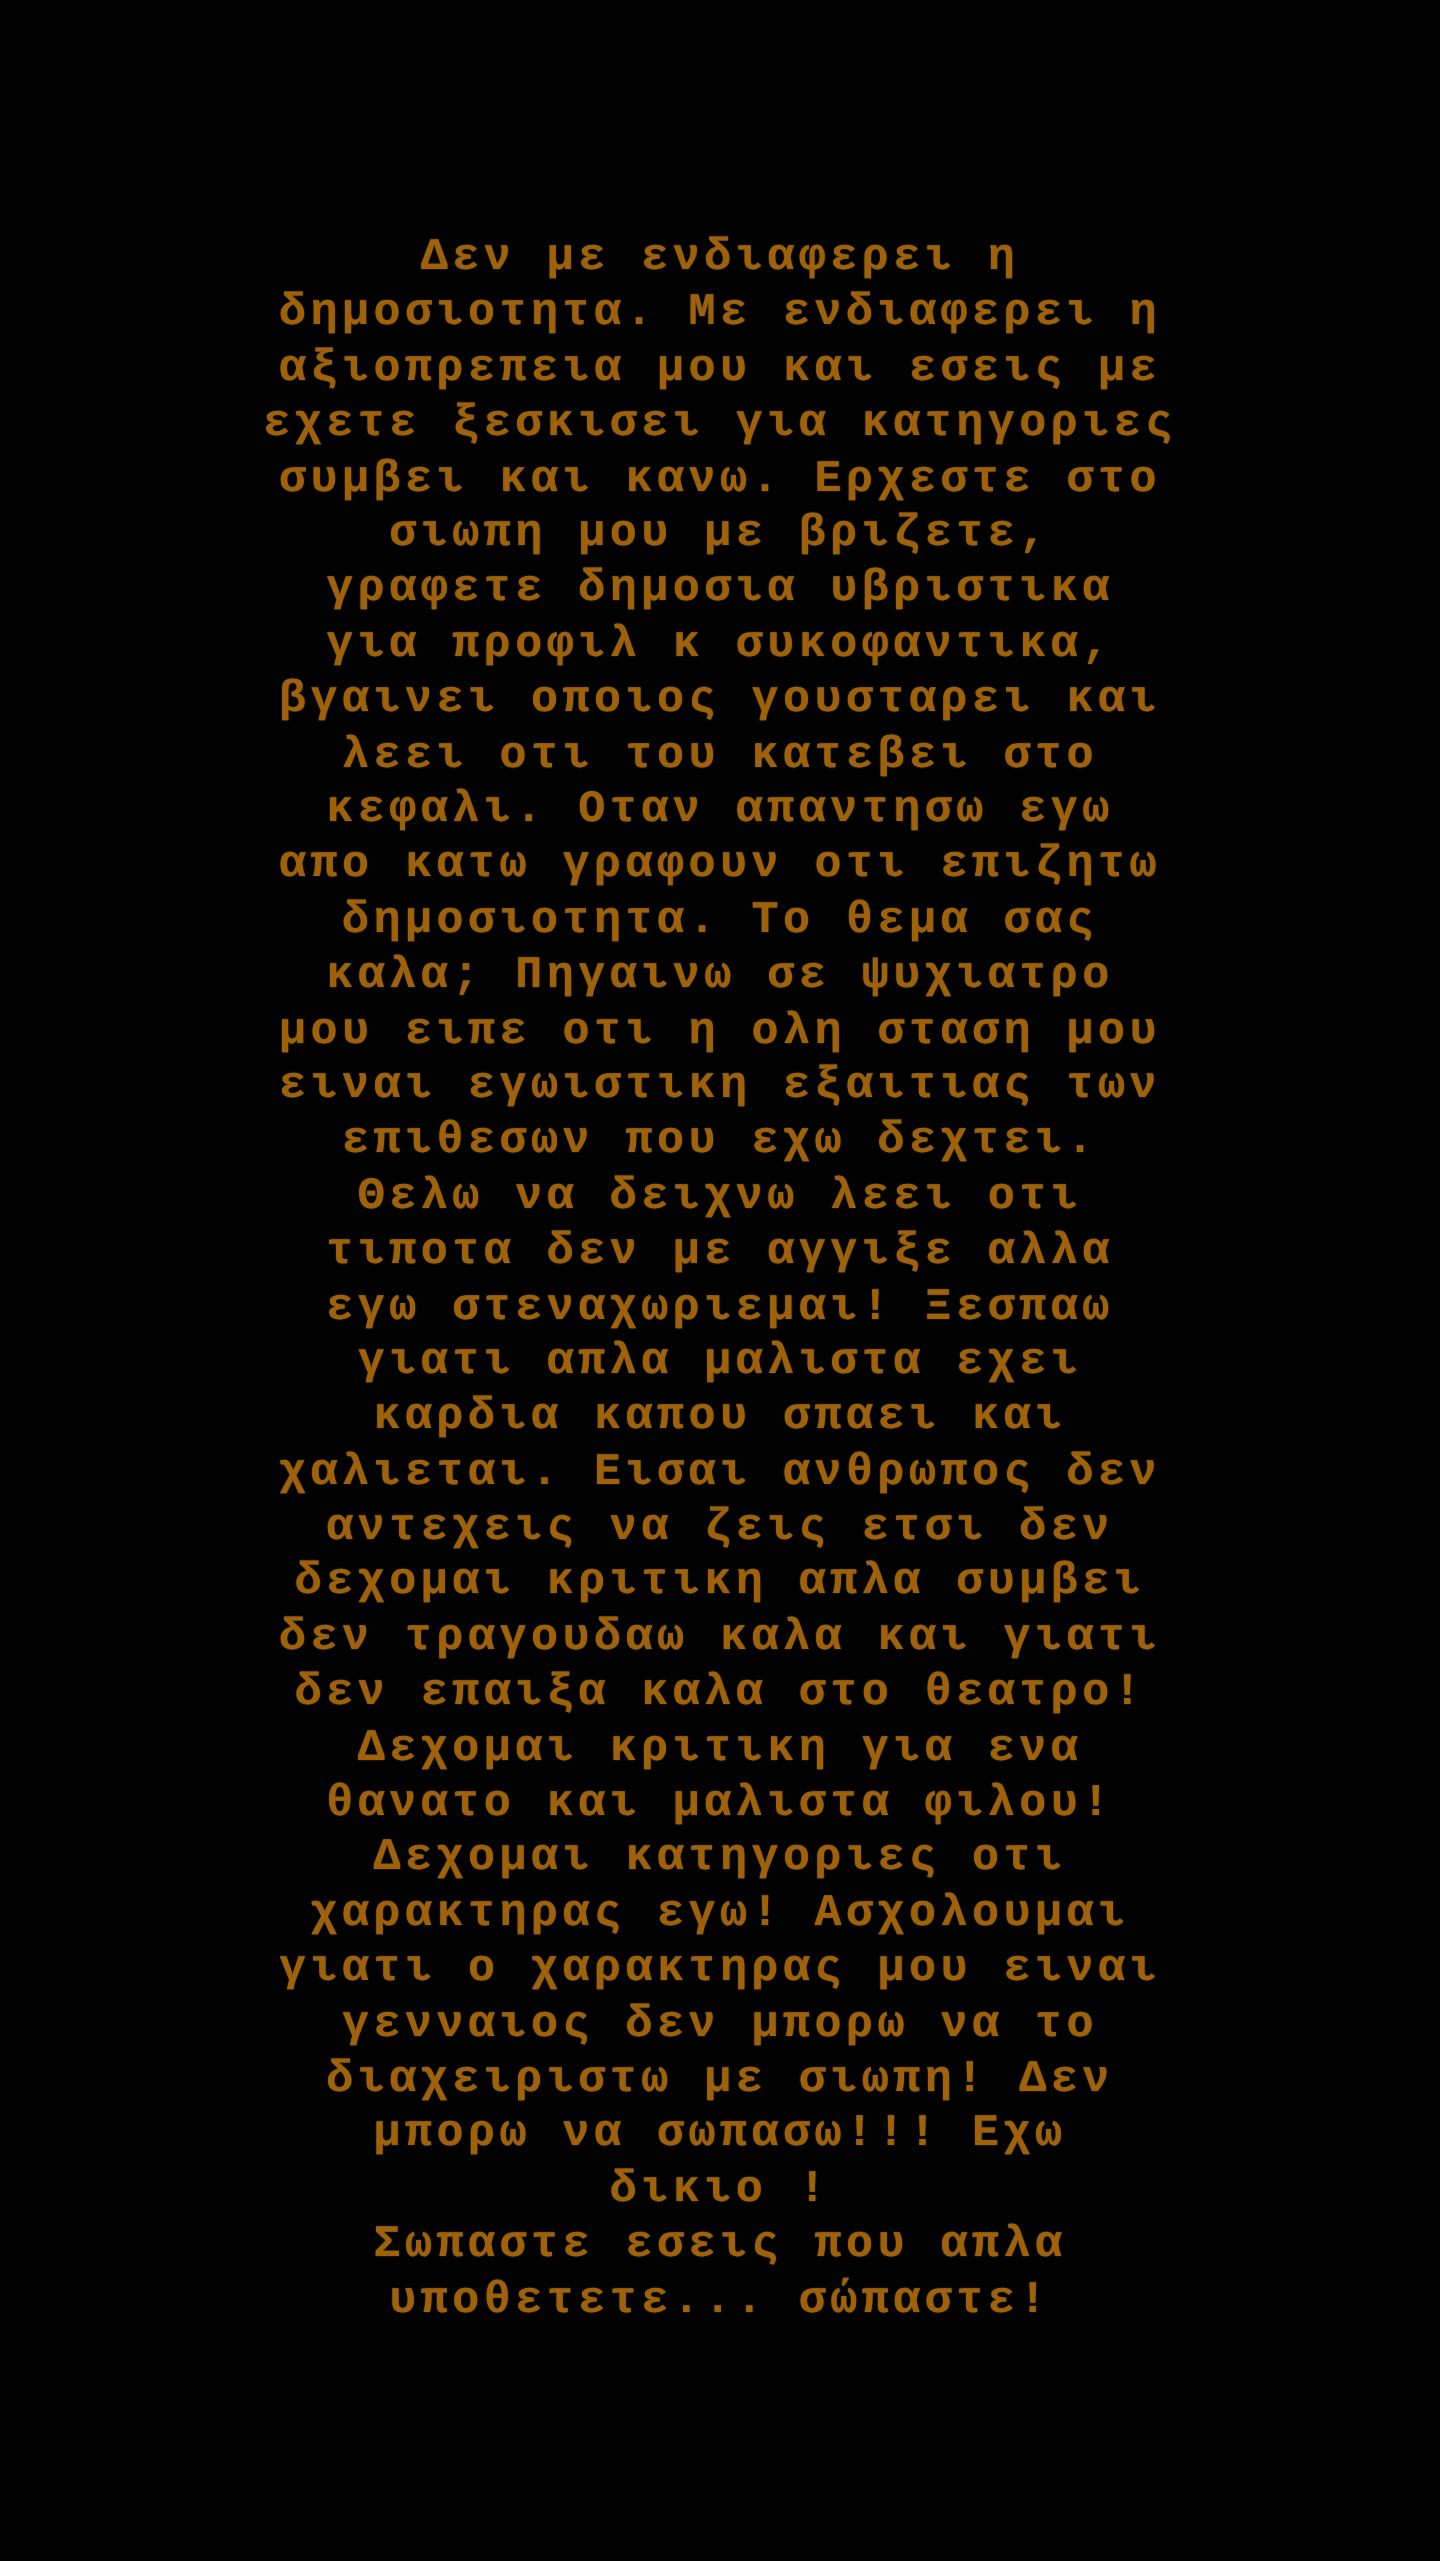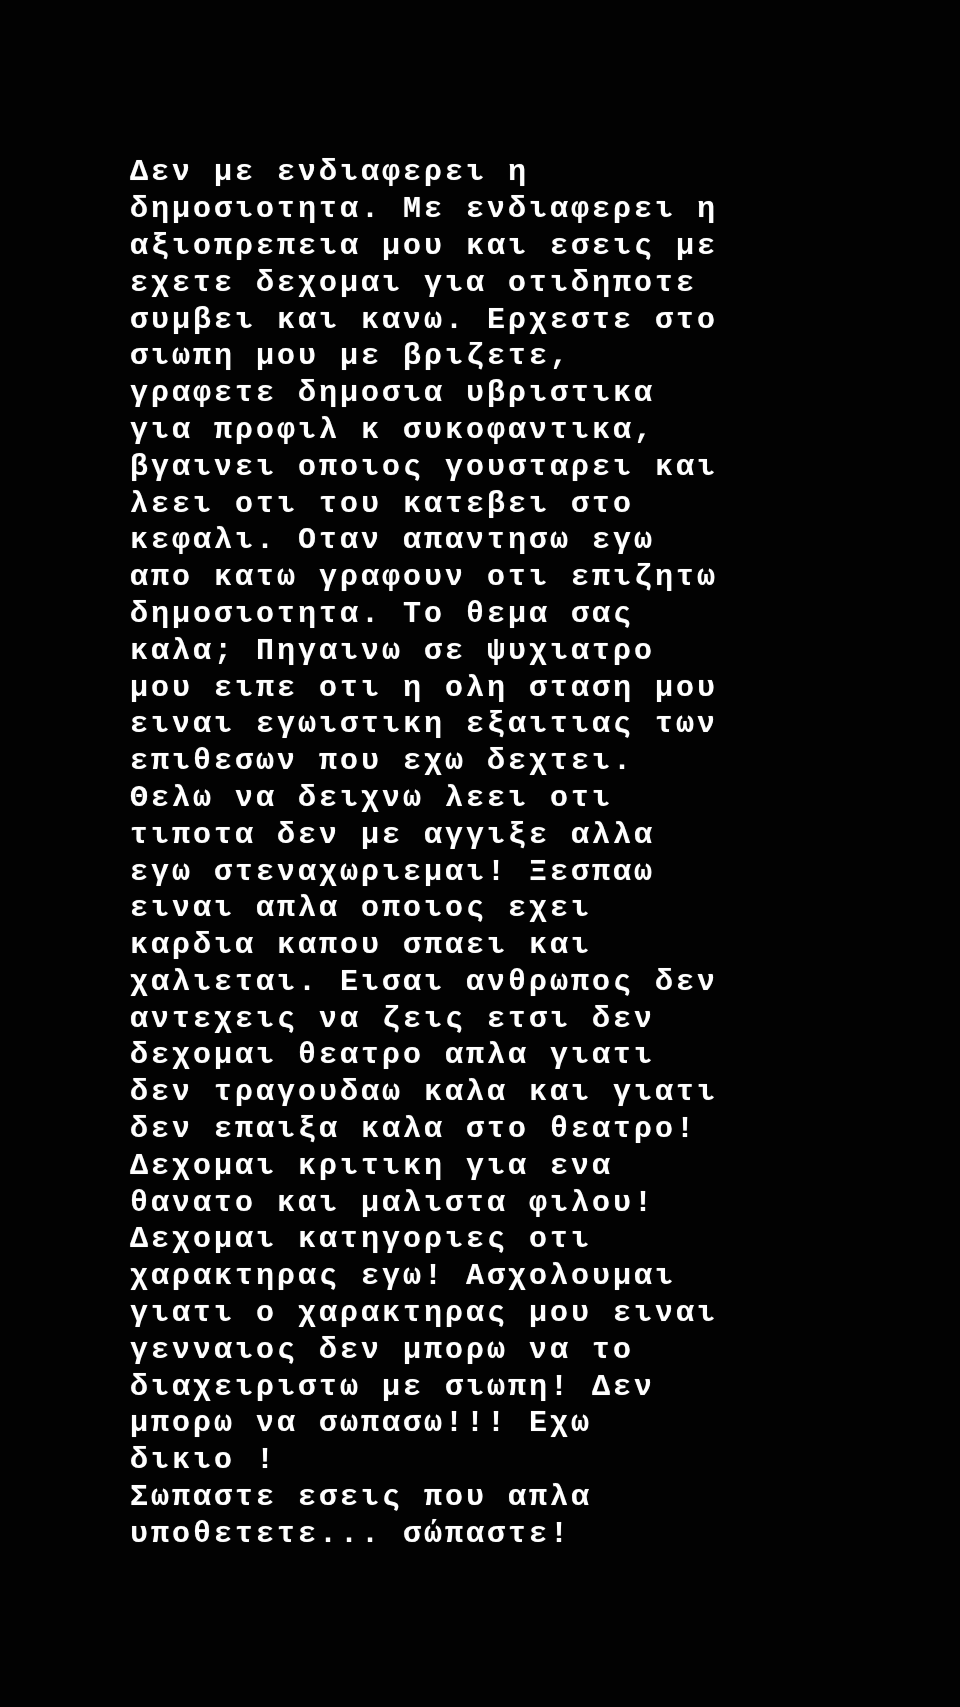--- a/index.html
+++ b/index.html
@@ -15,62 +15,63 @@
   .story {
     width: 960px;
     height: 1707px;
     background: #020202;
     display: flex;
     align-items: center;
     justify-content: center;
   }
   .text-block {
     width: 700px;
+    text-align: center;
     font-family: "Liberation Mono", "DejaVu Sans Mono", monospace;
     font-weight: bold;
     font-size: 30px;
     line-height: 36.8px;
     letter-spacing: 3px;
-    color: #ffffff;
+    color: #a16207;
     text-shadow: 0 0 1px rgba(255,255,255,0.35);
   }
   .line {
     white-space: nowrap;
   }
 </style>
 </head>
 <body>
 
 <div class="story">
   <div class="text-block">
       <div class="line">Δεν με ενδιαφερει η</div>
       <div class="line">δημοσιοτητα. Με ενδιαφερει η</div>
       <div class="line">αξιοπρεπεια μου και εσεις με</div>
-      <div class="line">εχετε δεχομαι για οτιδηποτε</div>
+      <div class="line">εχετε ξεσκισει για κατηγοριες</div>
       <div class="line">συμβει και κανω. Ερχεστε στο</div>
       <div class="line">σιωπη μου με βριζετε,</div>
       <div class="line">γραφετε δημοσια υβριστικα</div>
       <div class="line">για προφιλ κ συκοφαντικα,</div>
       <div class="line">βγαινει οποιος γουσταρει και</div>
       <div class="line">λεει οτι του κατεβει στο</div>
       <div class="line">κεφαλι. Οταν απαντησω εγω</div>
       <div class="line">απο κατω γραφουν οτι επιζητω</div>
       <div class="line">δημοσιοτητα. Το θεμα σας</div>
       <div class="line">καλα; Πηγαινω σε ψυχιατρο</div>
       <div class="line">μου ειπε οτι η ολη σταση μου</div>
       <div class="line">ειναι εγωιστικη εξαιτιας των</div>
       <div class="line">επιθεσων που εχω δεχτει.</div>
       <div class="line">Θελω να δειχνω λεει οτι</div>
       <div class="line">τιποτα δεν με αγγιξε αλλα</div>
       <div class="line">εγω στεναχωριεμαι! Ξεσπαω</div>
-      <div class="line">ειναι απλα οποιος εχει</div>
+      <div class="line">γιατι απλα μαλιστα εχει</div>
       <div class="line">καρδια καπου σπαει και</div>
       <div class="line">χαλιεται. Εισαι ανθρωπος δεν</div>
       <div class="line">αντεχεις να ζεις ετσι δεν</div>
-      <div class="line">δεχομαι θεατρο απλα γιατι</div>
+      <div class="line">δεχομαι κριτικη απλα συμβει</div>
       <div class="line">δεν τραγουδαω καλα και γιατι</div>
       <div class="line">δεν επαιξα καλα στο θεατρο!</div>
       <div class="line">Δεχομαι κριτικη για ενα</div>
       <div class="line">θανατο και μαλιστα φιλου!</div>
       <div class="line">Δεχομαι κατηγοριες οτι</div>
       <div class="line">χαρακτηρας εγω! Ασχολουμαι</div>
       <div class="line">γιατι ο χαρακτηρας μου ειναι</div>
       <div class="line">γενναιος δεν μπορω να το</div>
       <div class="line">διαχειριστω με σιωπη! Δεν</div>
       <div class="line">μπορω να σωπασω!!! Εχω</div>

